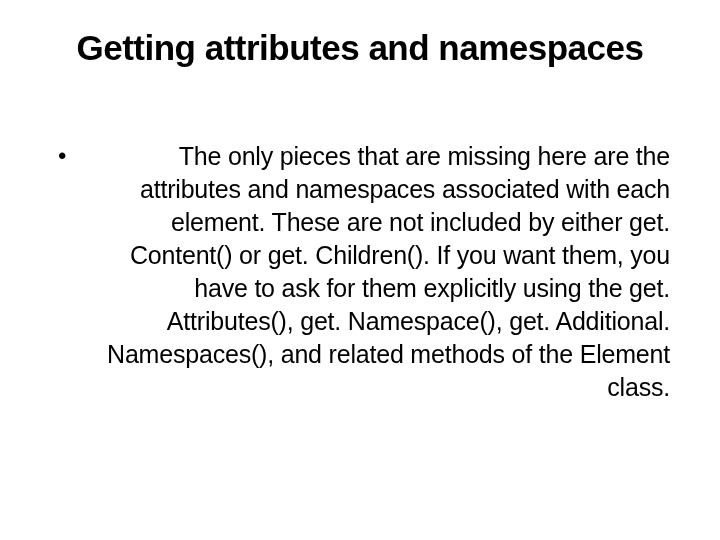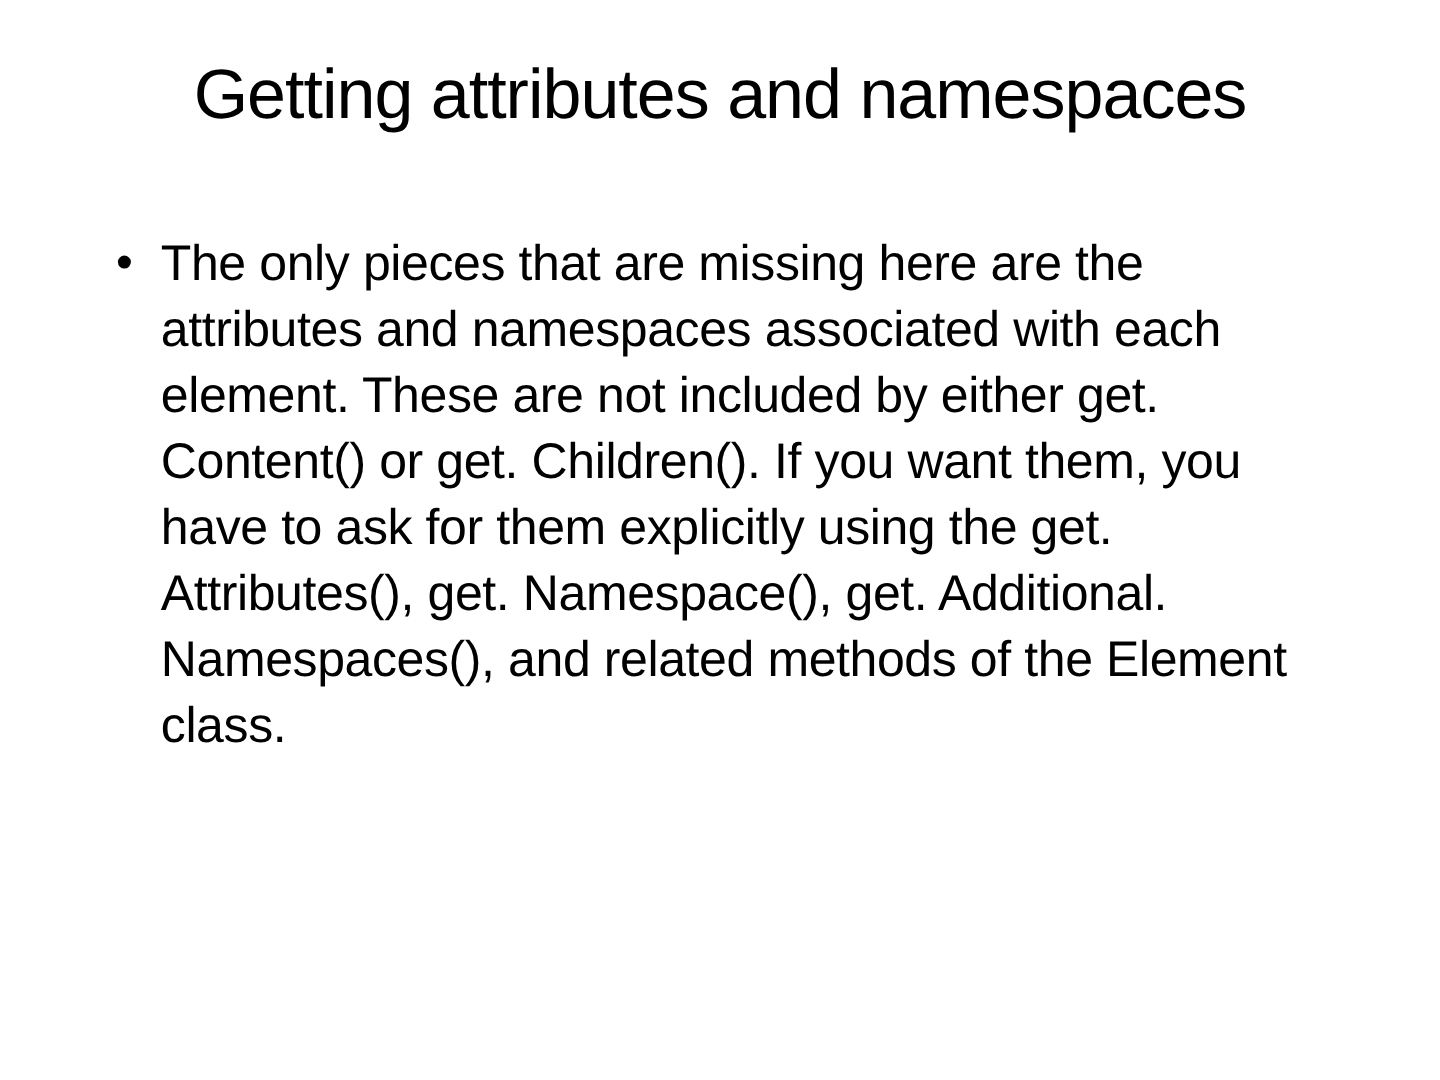--- a/index.html
+++ b/index.html
@@ -6,42 +6,43 @@
     body {
       width: 720px;
       height: 540px;
       background: #ffffff;
       font-family: Arial, Helvetica, sans-serif;
       color: #000000;
       padding: 28px 50px 40px 50px;
     }
     .title {
       font-size: 35px;
-      font-weight: 400;
+      font-weight: 700;
       text-align: center;
-      margin-bottom: 48px;
+      margin-bottom: 72px;
       letter-spacing: -0.5px;
     }
     .content {
       padding-left: 8px;
     }
     .bullet-item {
       display: flex;
       align-items: flex-start;
     }
     .bullet {
       font-size: 24px;
       line-height: 1.35;
       margin-right: 14px;
       margin-left: 0;
     }
     .bullet-text {
       font-size: 25px;
       line-height: 1.32;
       letter-spacing: -0.2px;
+      text-align: right;
     }
   </style>
 </head>
 <body>
 
 <h1 class="title">Getting attributes and namespaces</h1>
 
 <div class="content">
   <div class="bullet-item">
     <span class="bullet">•</span>

